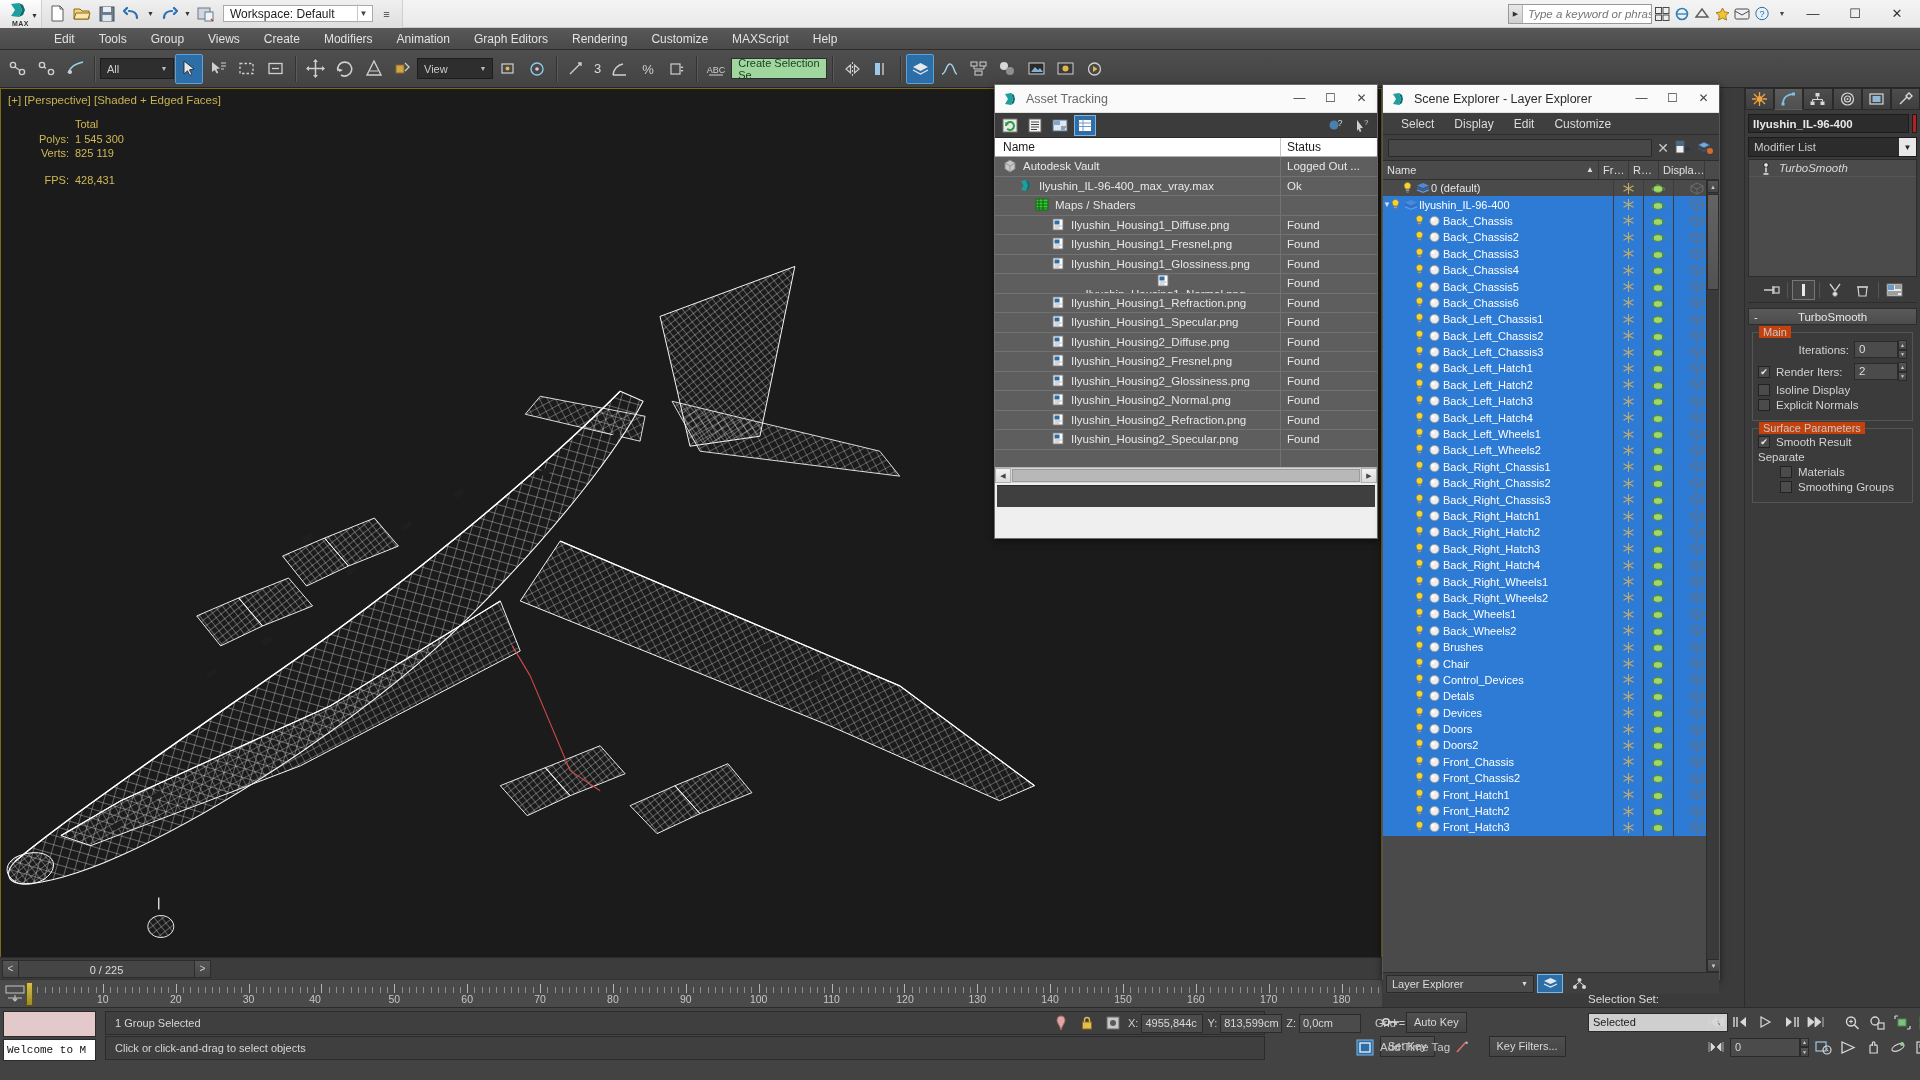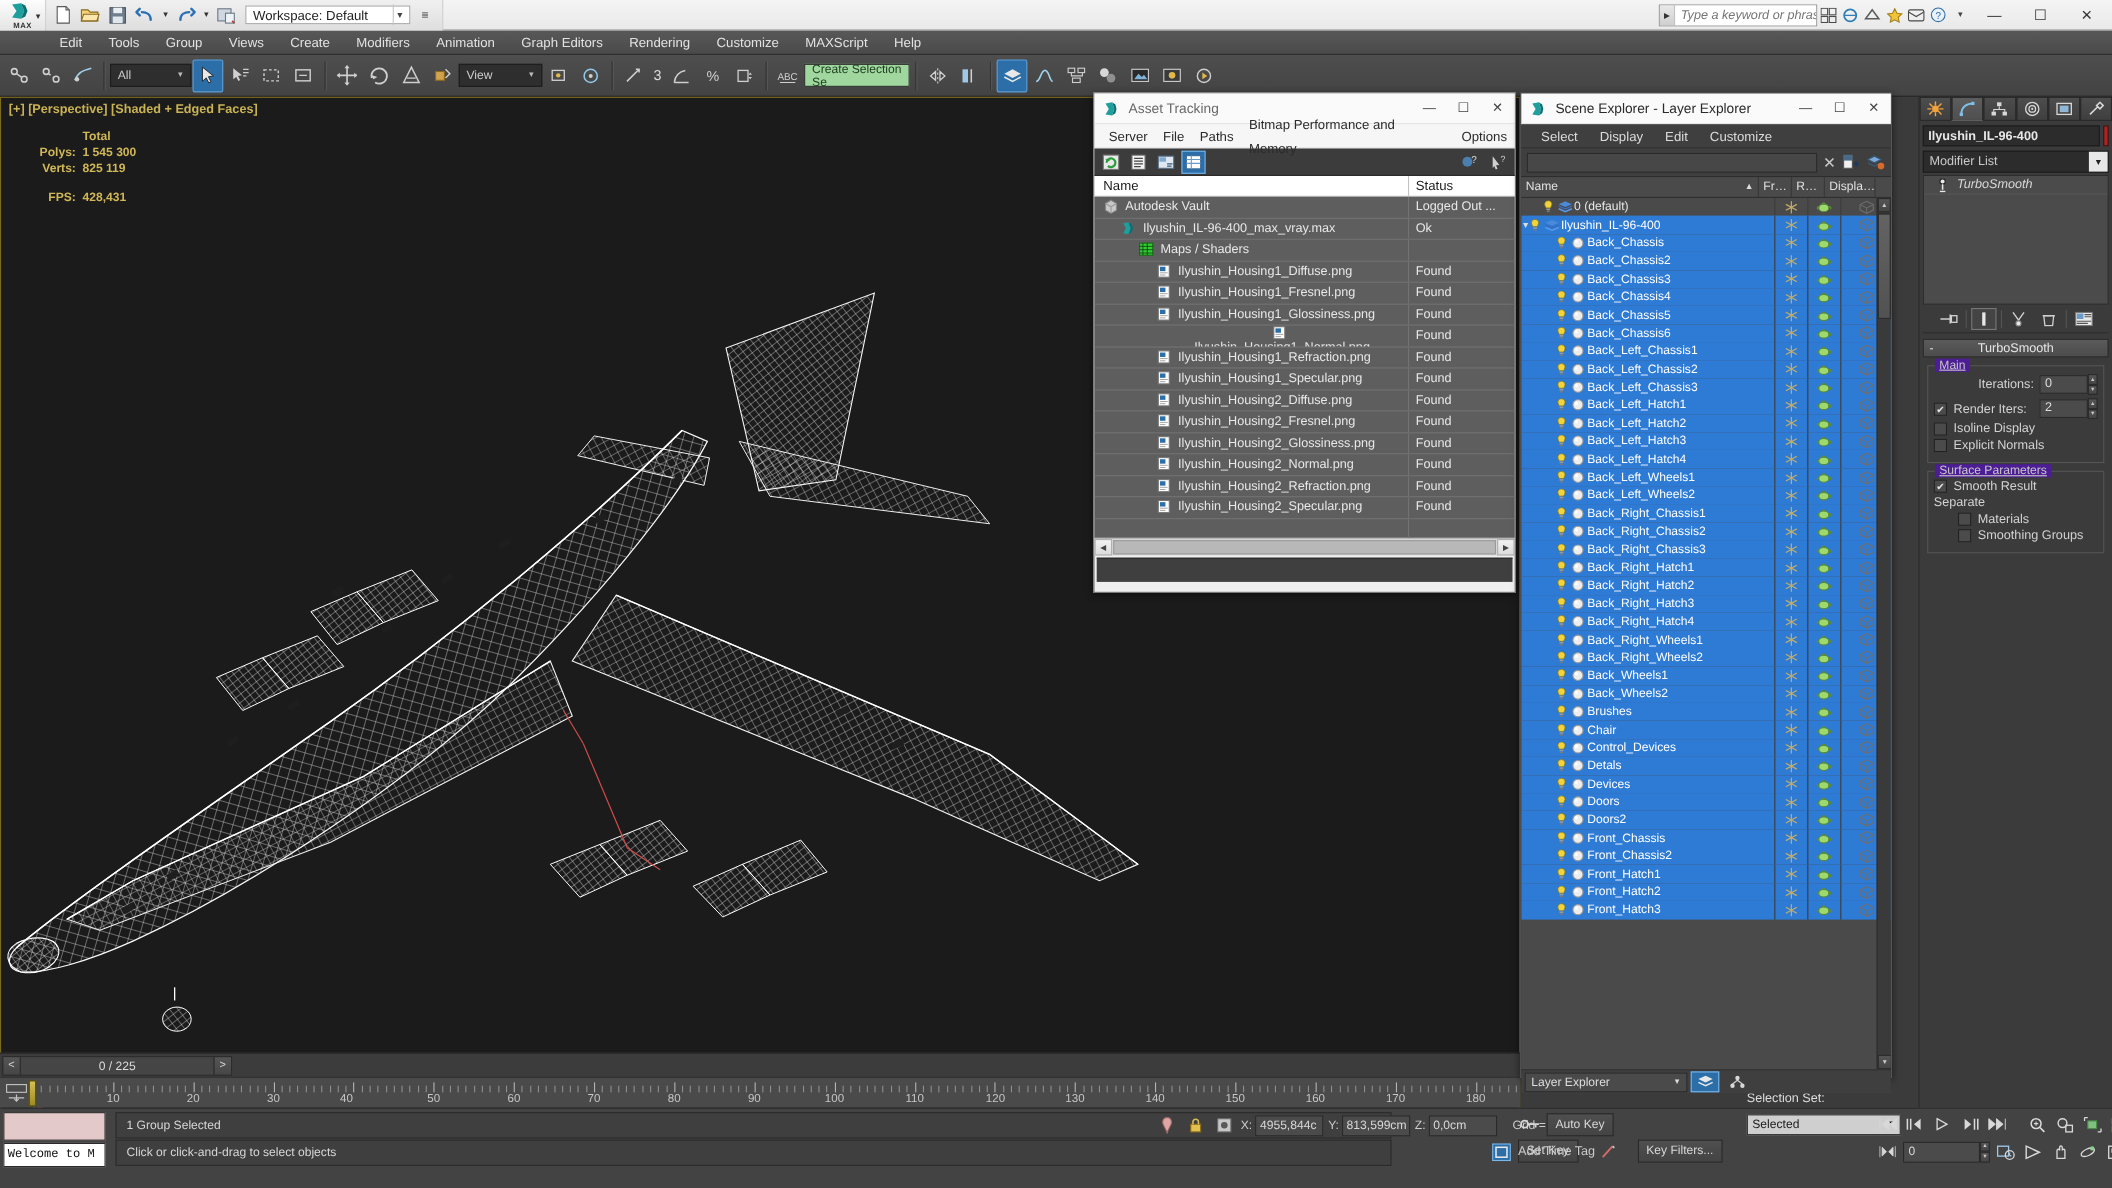--- a/index.html
+++ b/index.html
@@ -75,21 +75,21 @@
     height:21px; background:#2e2e2e; border:1px solid #1d1d1d; color:#ccc;
     display:flex; align-items:center; padding:0 2px 0 6px; font-size:11px;
   }
   .combo .cv { flex:1; }
   .combo .ca { width:14px; text-align:center; font-size:7px; color:#bbb; }
   .green-combo { background:#9fd79f; color:#1d3d1d; border:1px solid #2f2f2f;}
 
   
   .viewport {
     position:absolute; left:0; top:88px; width:1382px; height:984px;
-    background:#1b1b1b; border:1px solid #7a6a1e; overflow:hidden;font-weight:bold;
+    background:#1b1b1b; border:1px solid #7a6a1e; overflow:hidden;
   }
   .vp-label { position:absolute; left:7px; top:5px; font-size:11.5px; color:#c8b253; white-space:nowrap;}
   .vp-stats { position:absolute; left:26px; top:28px; font-size:11px; color:#d0b857; line-height:14.5px;}
   .vp-stats table { border-collapse:collapse; }
   .vp-stats td { padding:0 6px 0 0; color:#d0b857; font-size:11px;}
   .vp-stats td.lbl { text-align:right; width:48px;}
   .vp-stats tr.gap td { height:12px; }
   .axis { position:absolute; left:18px; bottom:48px; width:60px; height:60px;}
   .plane { position:absolute; left:0; top:0; width:100%; height:100%; }
 
@@ -242,22 +242,22 @@
       margin:1px 3px; border-bottom:1px solid #2d2d2d; padding-bottom:2px;}
   .cp-stackbtns .b { width:23px; height:20px; display:flex; align-items:center; justify-content:center;
       border:1px solid transparent;}
   .cp-stackbtns .b.framed { border:1px solid #777; background:#444;}
   .roll { margin:5px 3px 0 3px; }
   .roll-hd { height:17px; background:linear-gradient(#5a5a5a,#4c4c4c); border:1px solid #2d2d2d;
       display:flex; align-items:center; justify-content:center; position:relative;
       font-size:11.5px; color:#e6e6e6;}
   .roll-hd .mn { position:absolute; left:5px; font-size:11px;}
   .grp { border:1px solid #555; margin:7px 4px 4px 4px; padding:4px 5px 6px 5px; position:relative;}
-  .grp > .gtitle { position:absolute; top:-7px; left:6px; background:#4c1d95; padding:0 4px;
-      font-size:11px; color:#c7c7c7;text-decoration:underline;}
+  .grp > .gtitle { position:absolute; top:-7px; left:6px; background:#c2410c; padding:0 4px;
+      font-size:11px; color:#c7c7c7;}
   .frow { display:flex; align-items:center; margin:3px 0; font-size:11.5px; color:#d2d2d2;}
   .frow .lab { margin-left:auto; margin-right:5px;}
   .numfield { width:44px; height:17px; background:#4b4b4b; border:1px solid #2a2a2a; color:#ddd;
       font-size:11.5px; line-height:15px; padding-left:4px;}
   .chk { width:12px; height:12px; background:#4b4b4b; border:1px solid #222; display:inline-flex;
       align-items:center; justify-content:center; font-size:9px; color:#e8e8e8; margin-right:6px; flex:none;}
   .rad { width:11px; height:11px; border-radius:50%; background:#4b4b4b; border:1px solid #222;
       display:inline-flex; align-items:center; justify-content:center; margin-right:7px; flex:none;}
   .rad i { width:4px; height:4px; border-radius:50%; background:#e8e8e8; display:block;}
   .updbtn { margin:6px auto 2px auto; width:93px; height:19px; background:linear-gradient(#555,#484848);
@@ -1100,27 +1100,20 @@
             <path d="M8 1 L11 3 L12 7 L11 11 L8 13 L10 7 Z" fill="#0d7070"></path>
           </svg>
       </span>
       <span class="wt">Asset Tracking</span>
       <div class="win-btns">
         <div>—</div>
         <div>☐</div>
         <div class="close">✕</div>
       </div>
     </div>
-    <div class="win-menu" id="at-menu">
-        <span>Server</span>
-        <span>File</span>
-        <span>Paths</span>
-        <span>Bitmap Performance and Memory</span>
-        <span>Options</span>
-      </div>
     <div class="at-tools">
       <div class="at-tb">
         <svg width="16" height="15" viewBox="0 0 16 15">
             <rect x="1" y="1" width="14" height="13" fill="#e8e8e8" stroke="#777"></rect>
             <path d="M4 8a4 4 0 1 1 1.2 2.8" fill="none" stroke="#2a9e3a" stroke-width="2"></path>
             <path d="M3 4l1 3.5L7.2 6z" fill="#2a9e3a"></path>
           </svg>
       </div>
       <div class="at-tb">
         <svg width="16" height="15" viewBox="0 0 16 15">

